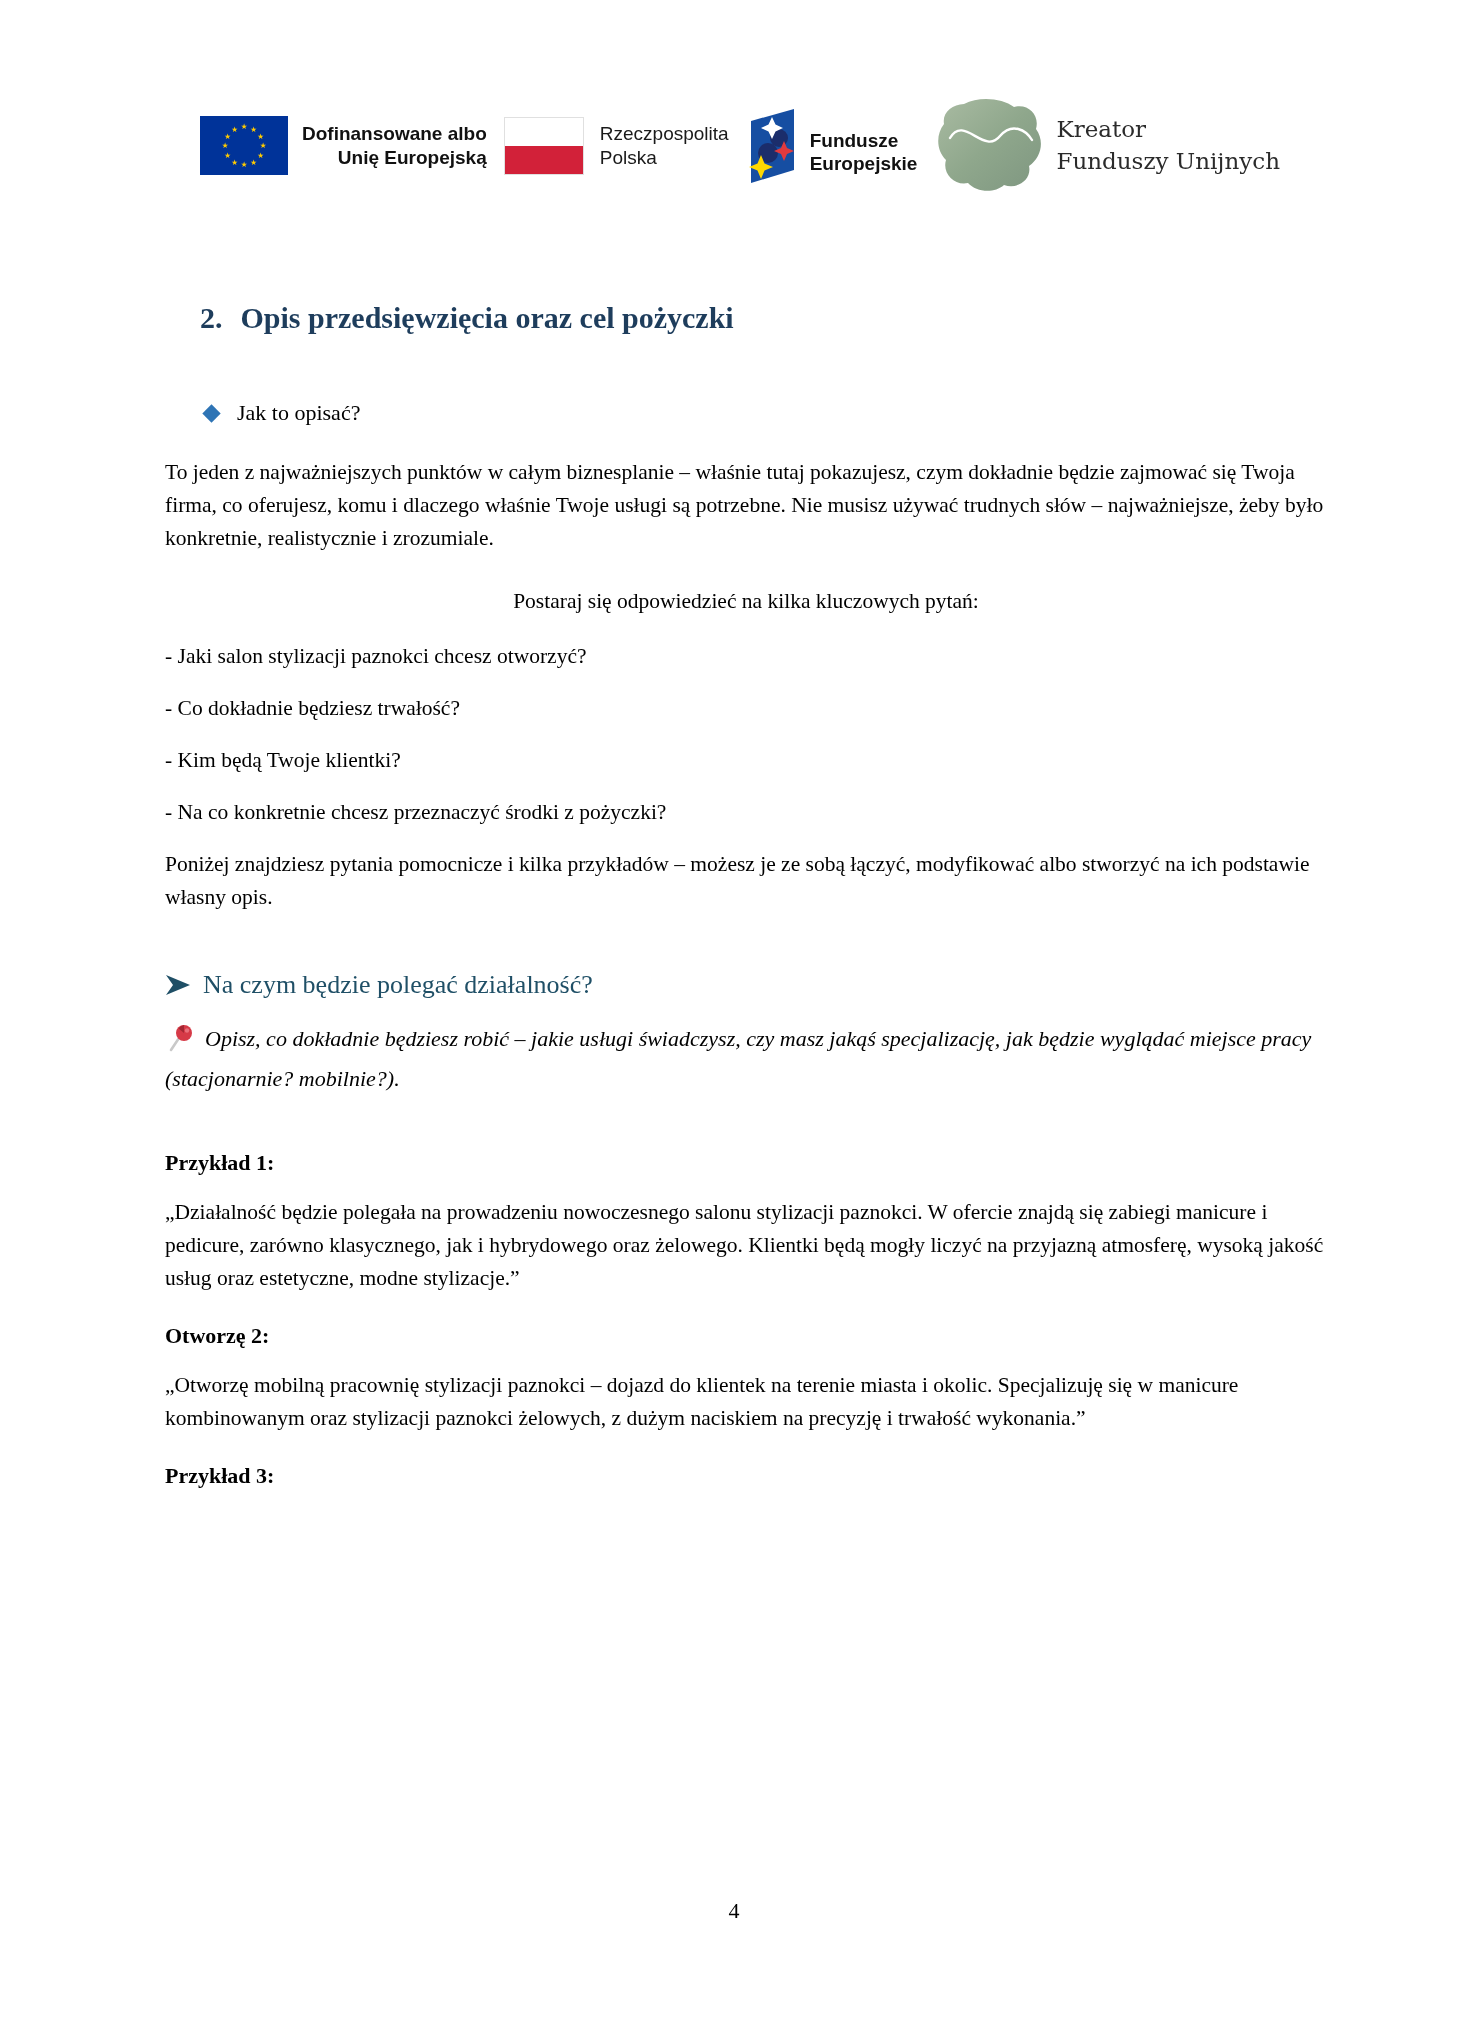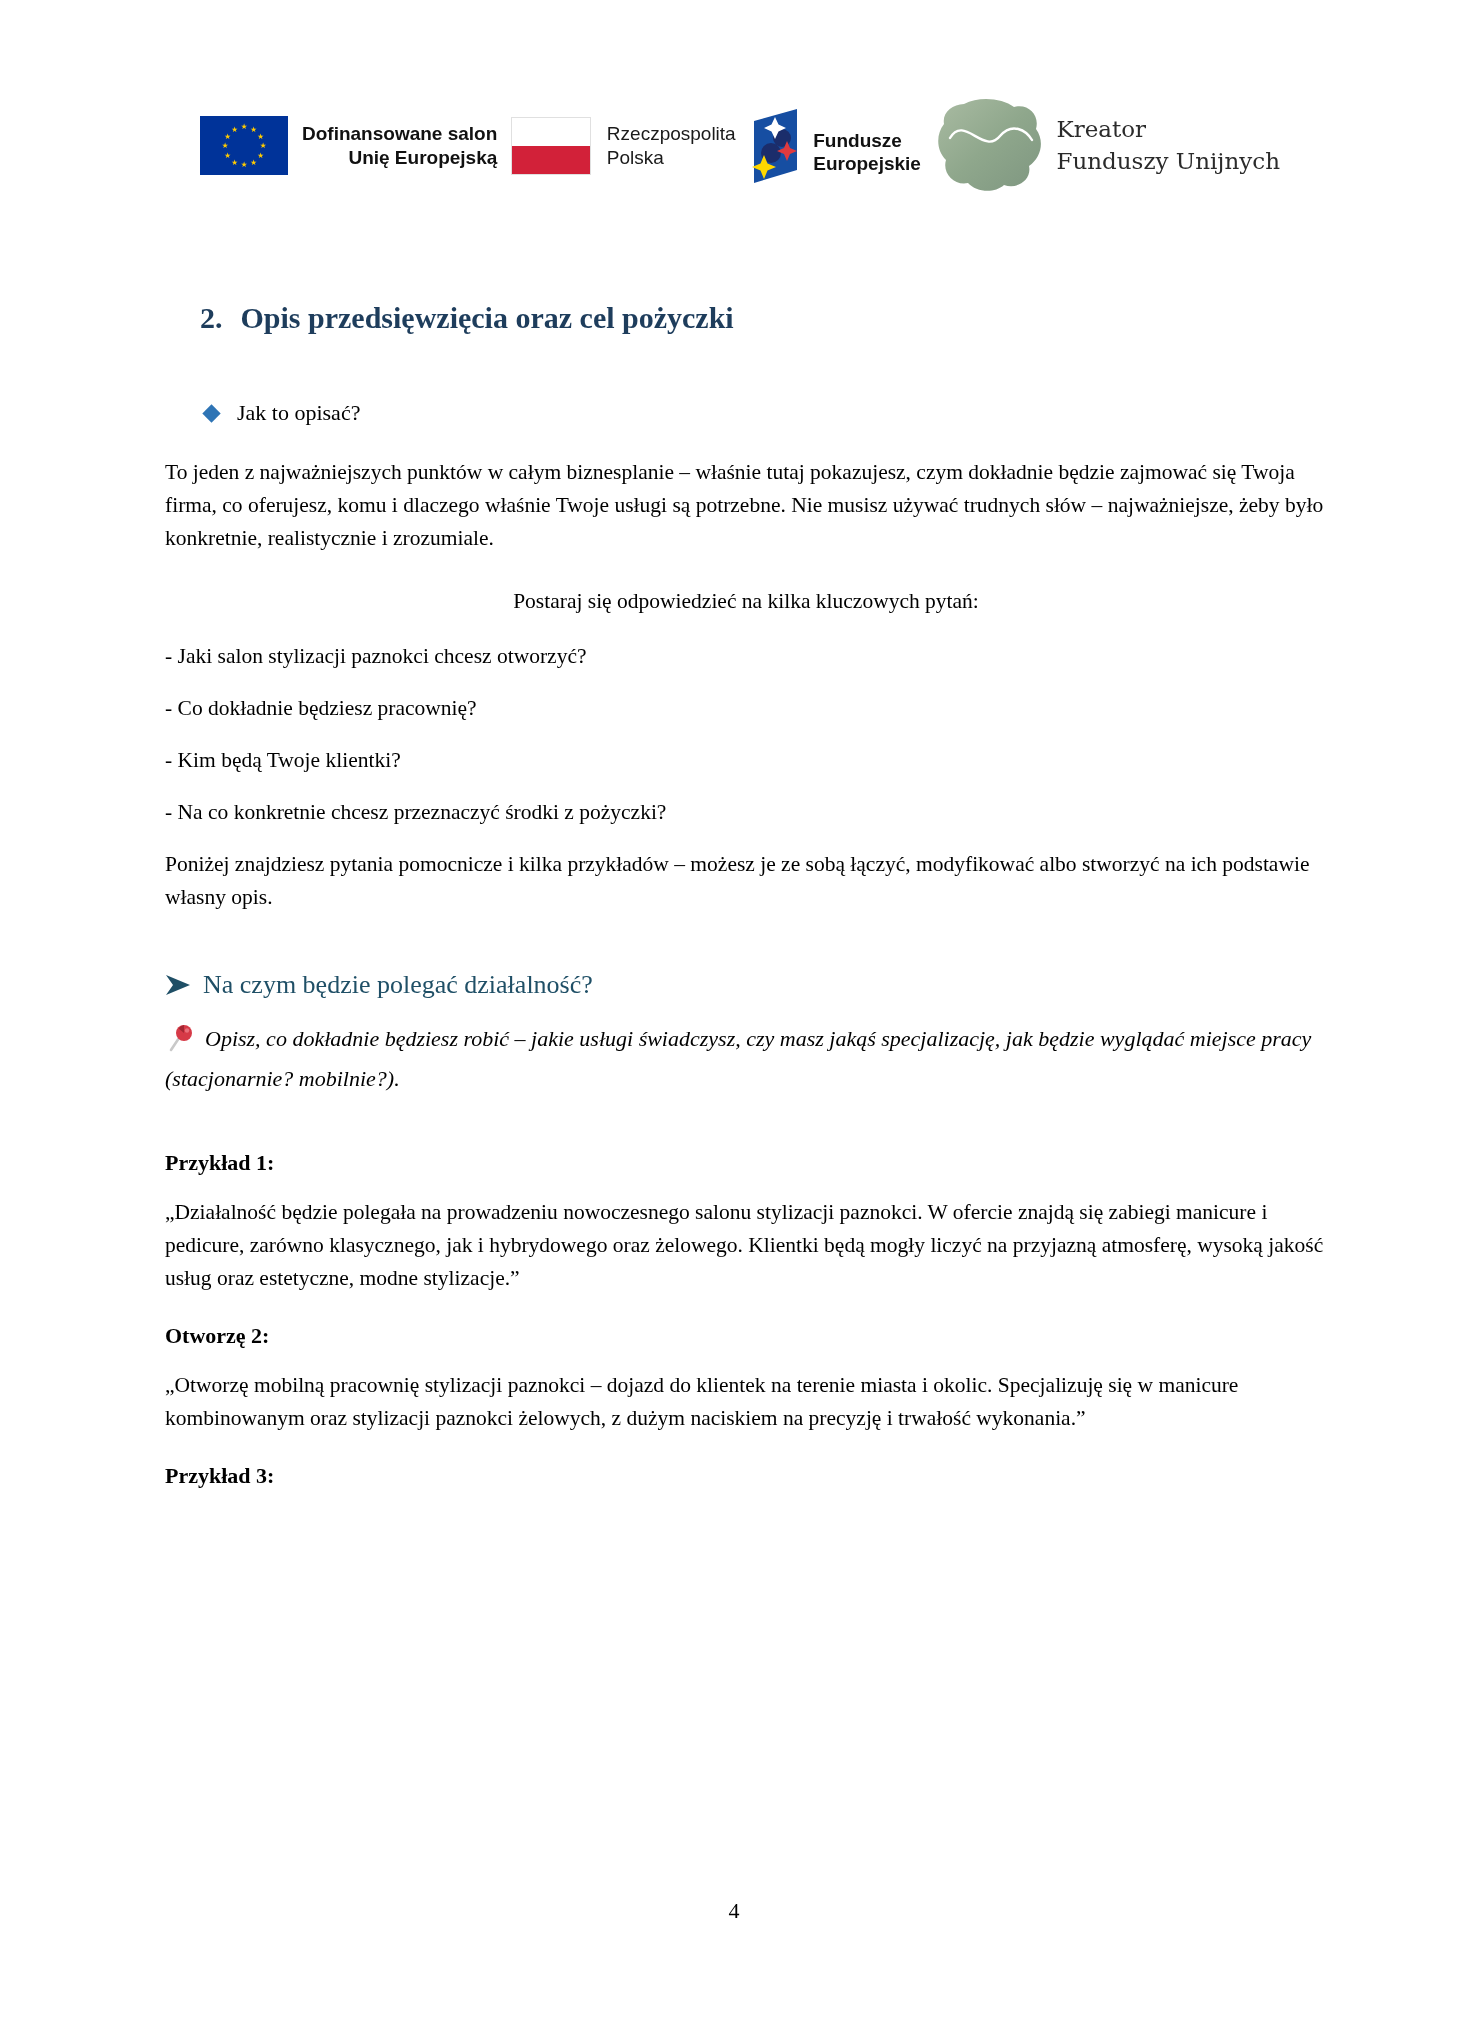--- a/index.html
+++ b/index.html
@@ -95,21 +95,21 @@
             <text x="53.5" y="48.5">★</text>
           <text x="44" y="51.1">★</text>
             <text x="34.5" y="48.5">★</text>
             <text x="27.5" y="41.6">★</text>
           <text x="25" y="32.1">★</text>
             <text x="27.5" y="22.6">★</text>
             <text x="34.5" y="15.7">★</text>
         </g>
       </svg>
       <div class="logo-text eu-text">
-        <div>Dofinansowane salon</div>
+        <div>Dofinansowane albo</div>
         <div>Unię Europejską</div>
       </div>
     </div>
 
     <div class="logo-group">
       <div class="pl-flag">
           <div class="w"></div>
           <div class="r"></div>
         </div>
       <div class="logo-text pl-text">
@@ -161,21 +161,21 @@
 
     <div class="bullet-row">
       <span class="diamond"></span>
       <span>Jak to opisać?</span>
     </div>
 
     <p class="body">To jeden z najważniejszych punktów w całym biznesplanie – właśnie tutaj pokazujesz, czym dokładnie będzie zajmować się Twoja firma, co oferujesz, komu i dlaczego właśnie Twoje usługi są potrzebne. Nie musisz używać trudnych słów – najważniejsze, żeby było konkretnie, realistycznie i zrozumiale.</p>
     <p class="body lead">Postaraj się odpowiedzieć na kilka kluczowych pytań:</p>
 
     <p class="question">- Jaki salon stylizacji paznokci chcesz otworzyć?</p>
-    <p class="question">- Co dokładnie będziesz pracownię?</p>
+    <p class="question">- Co dokładnie będziesz trwałość?</p>
     <p class="question">- Kim będą Twoje klientki?</p>
     <p class="question">- Na co konkretnie chcesz przeznaczyć środki z pożyczki?</p>
 
     <p class="body after-questions">Poniżej znajdziesz pytania pomocnicze i kilka przykładów – możesz je ze sobą łączyć, modyfikować albo stworzyć na ich podstawie własny opis.</p>
 
     <div class="section-head">
       <svg width="26" height="22" viewBox="0 0 26 22" xmlns="http://www.w3.org/2000/svg">
         <polygon points="1,1 25,11 1,21 8,11" fill="#1f4f66"></polygon>
       </svg>
       <span>Na czym będzie polegać działalność?</span>

